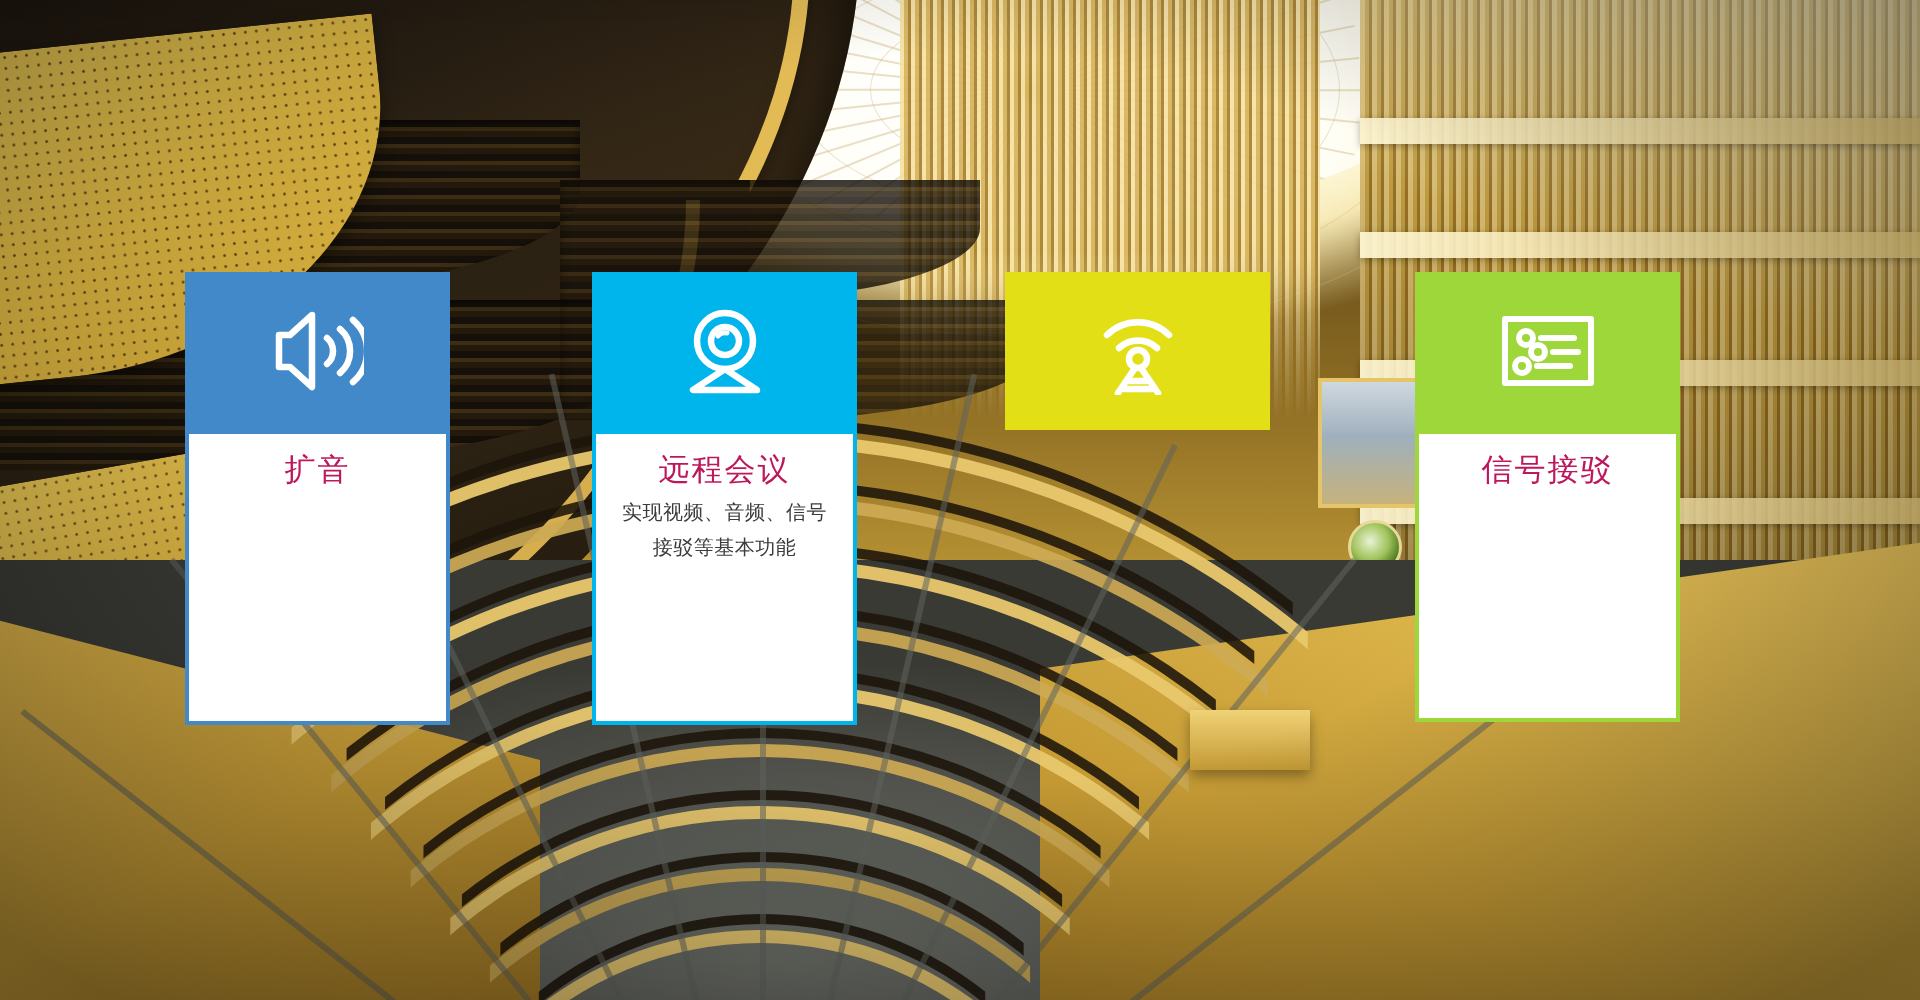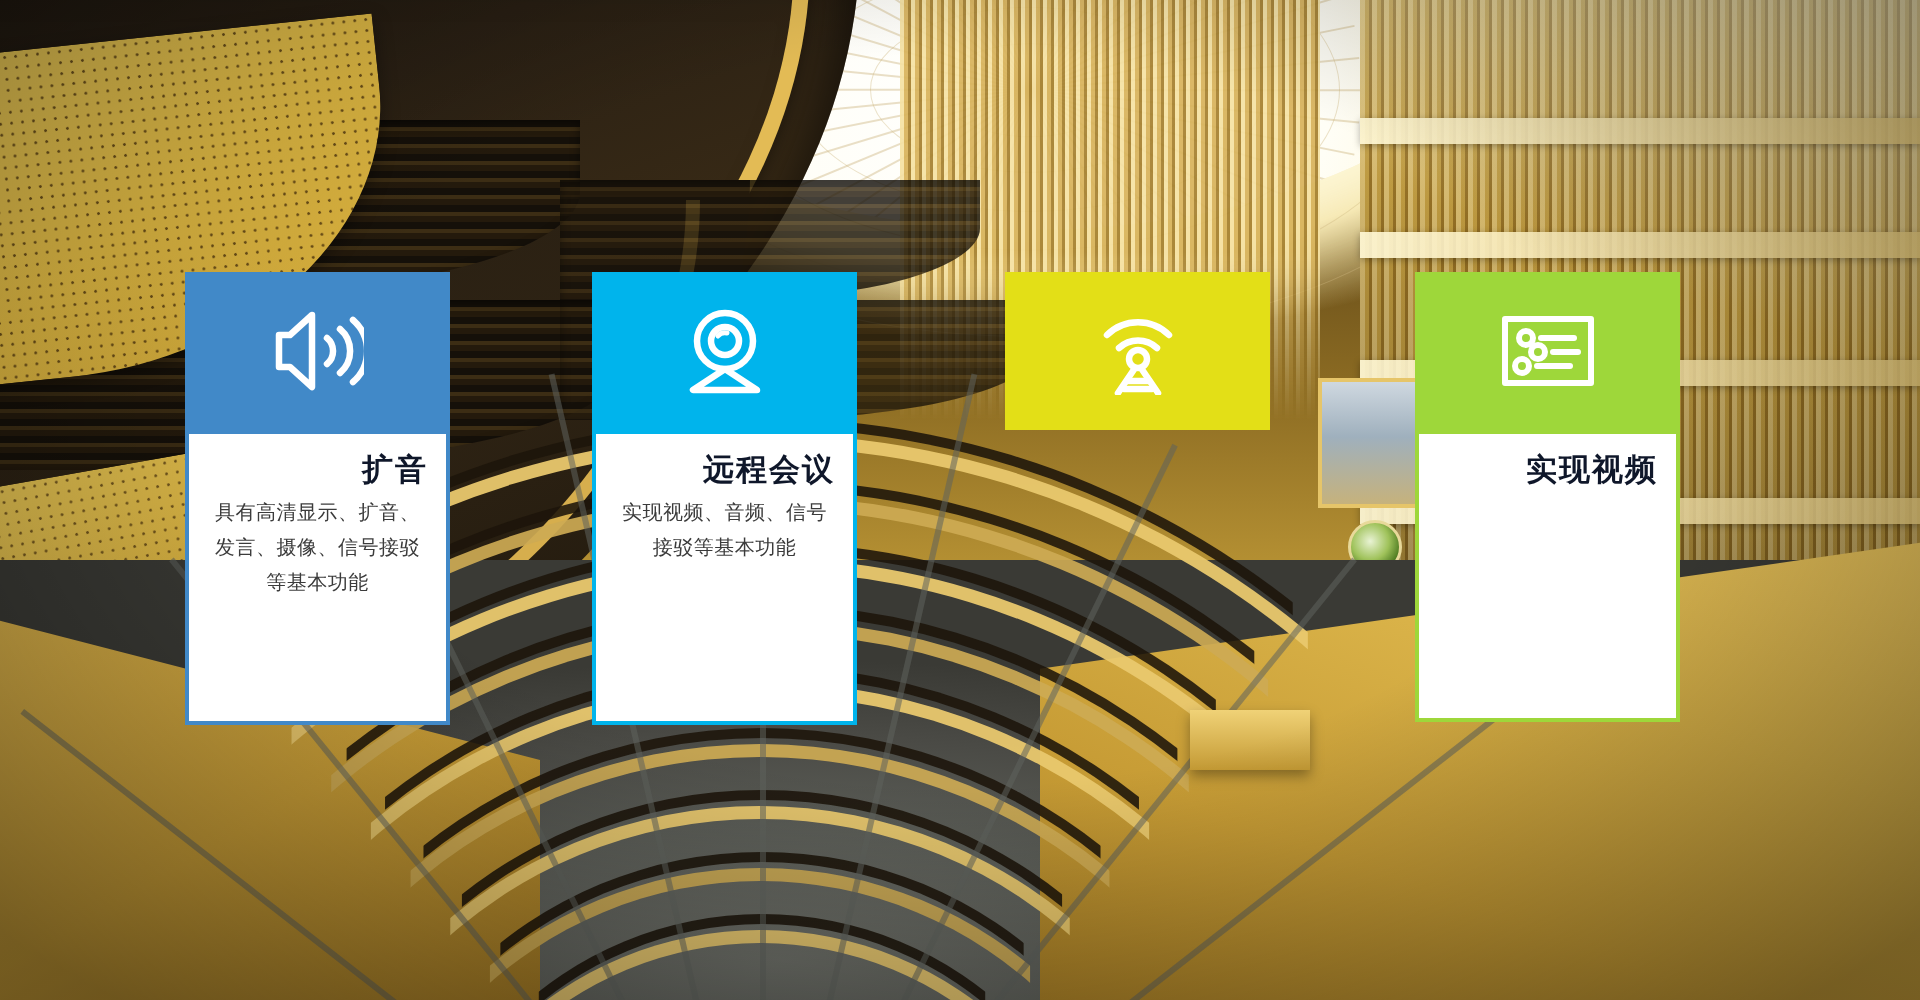--- a/index.html
+++ b/index.html
@@ -197,26 +197,25 @@
   .card-icon svg{ display:block; }
   .card-body{
     background:#fff;
     flex:1;
     border-width:4px; border-style:solid;
     padding:16px 18px 18px;
     text-align:center;
   }
   .card-title{
     font-size:31px;
-    color:#0f172a;
+    color:#be185d;
     letter-spacing:2px;
     line-height:1.25;
     margin-bottom:6px;
-    font-weight:700;
-    text-align:right;
+    font-weight:400;
   }
   .card-desc{
     font-size:20px;
     color:#3b3b3b;
     line-height:1.75;
     letter-spacing:.5px;
     font-weight:400;
   }
 
   #card-0{ left:185px; top:272px; height:453px; }
@@ -375,21 +374,20 @@
       <div class="card-icon" style="background: rgb(65, 137, 200);">
         <svg width="92" height="84" viewBox="0 0 92 84" fill="none" stroke="#fff" stroke-width="6.5" stroke-linecap="round" stroke-linejoin="round">
           <path d="M40 6 L18 26 H7 V58 H18 L40 78 Z"></path>
           <path d="M55 29 a17 17 0 0 1 0 26"></path>
           <path d="M68 20 a29 29 0 0 1 0 44"></path>
           <path d="M81 11 a41 41 0 0 1 0 62"></path>
         </svg>
       </div>
       <div class="card-body" style="border-color: rgb(65, 137, 200);">
         <div class="card-title">扩音</div>
-        <div class="card-desc">具有高清显示、扩音、发言、摄像、信号接驳等基本功能</div>
       </div>
     </div>
     <div class="card" id="card-1">
       <div class="card-icon" style="background: rgb(0, 180, 236);">
         <svg width="92" height="86" viewBox="0 0 92 86" fill="none" stroke="#fff" stroke-width="6.5" stroke-linecap="round" stroke-linejoin="round">
           <circle cx="46" cy="33" r="28"></circle>
           <circle cx="46" cy="33" r="14"></circle>
           <path d="M39 28 a9 9 0 0 1 9 -3" stroke-width="5"></path>
           <path d="M46 61 L14 82 H78 Z"></path>
         </svg>
@@ -418,16 +416,16 @@
           <rect x="5" y="6" width="86" height="64"></rect>
           <circle cx="26" cy="25" r="7"></circle>
           <path d="M41 25 H74"></path>
           <circle cx="38" cy="39" r="7"></circle>
           <path d="M53 39 H78"></path>
           <circle cx="22" cy="53" r="7"></circle>
           <path d="M37 53 H70"></path>
         </svg>
       </div>
       <div class="card-body" style="border-color: rgb(158, 215, 58);">
-        <div class="card-title">实现视频</div>
+        <div class="card-title">信号接驳</div>
       </div>
     </div>
   </div>
 
 </body></html>

